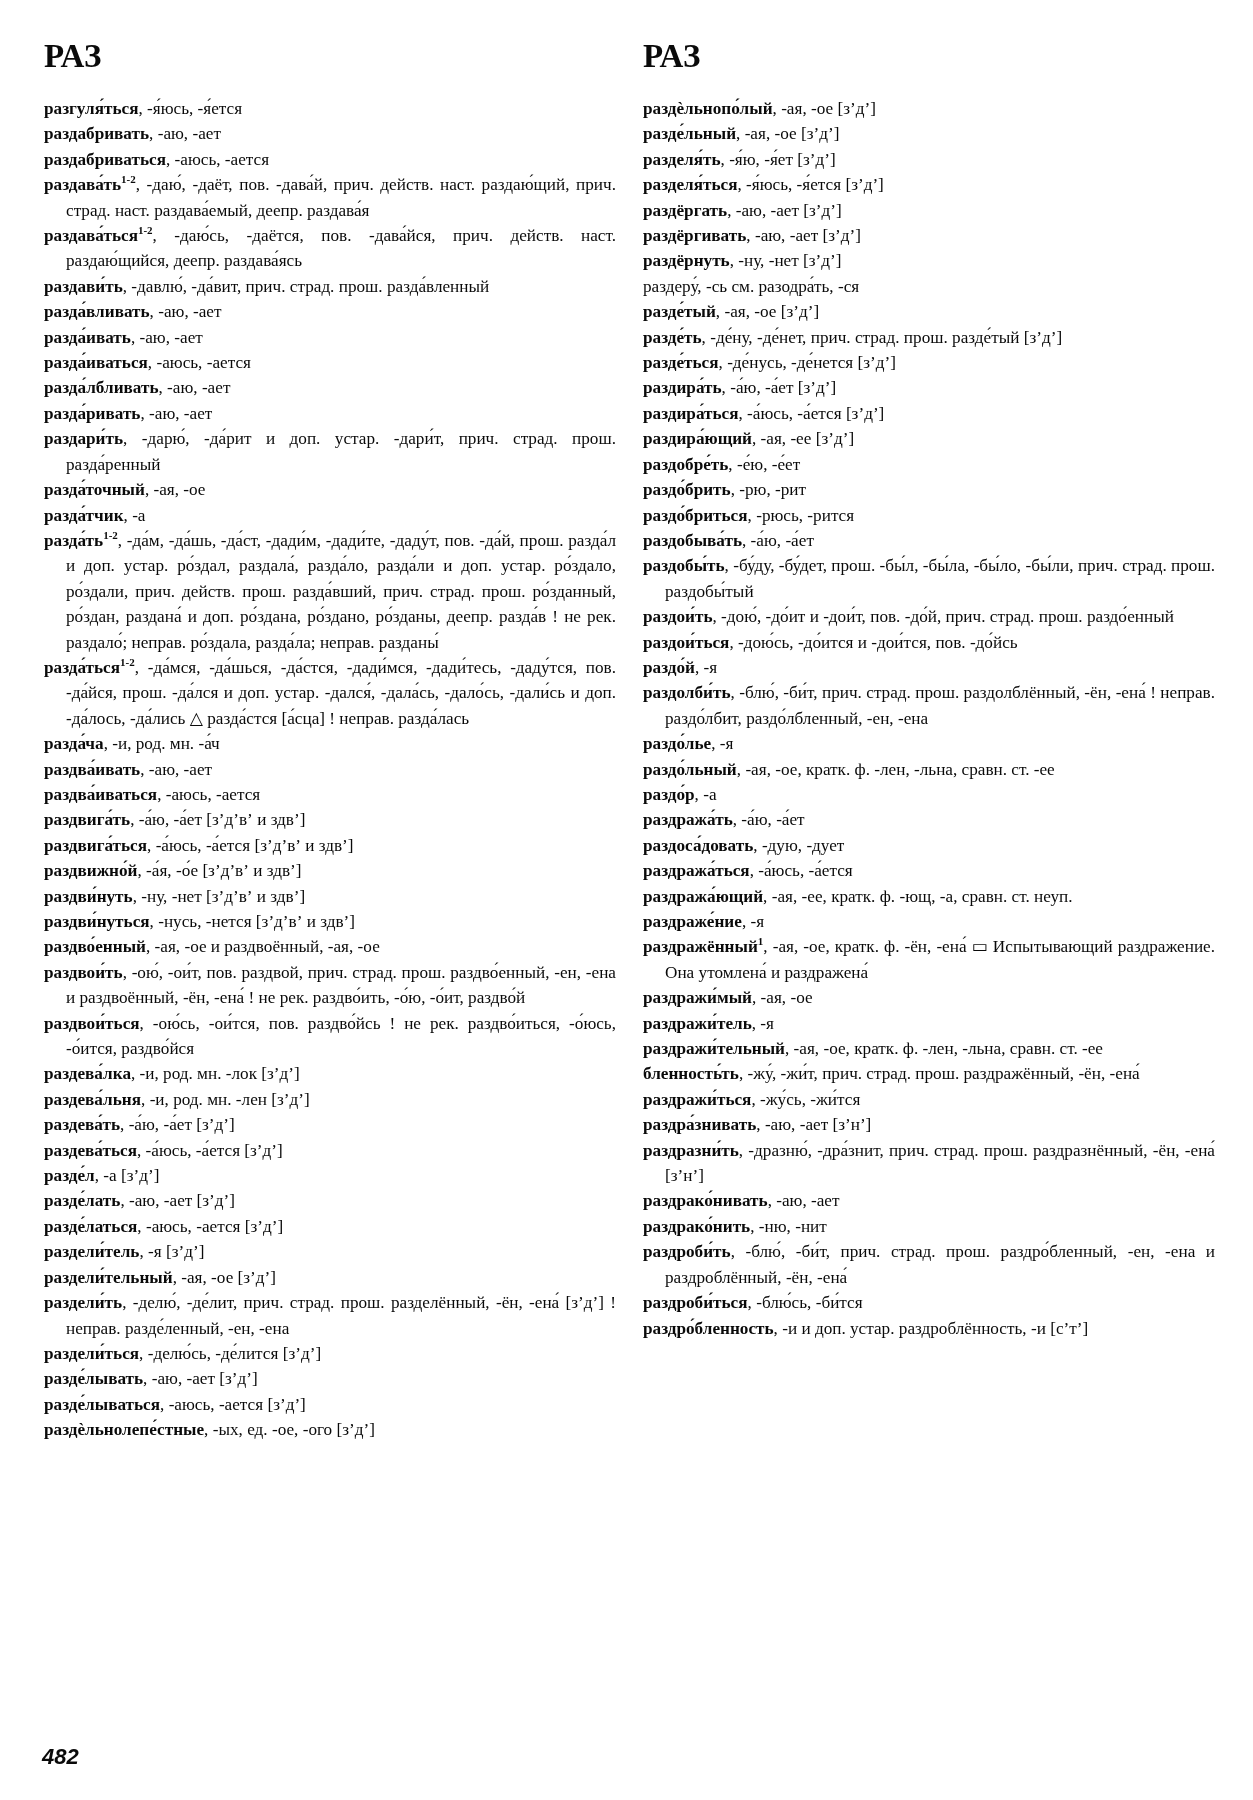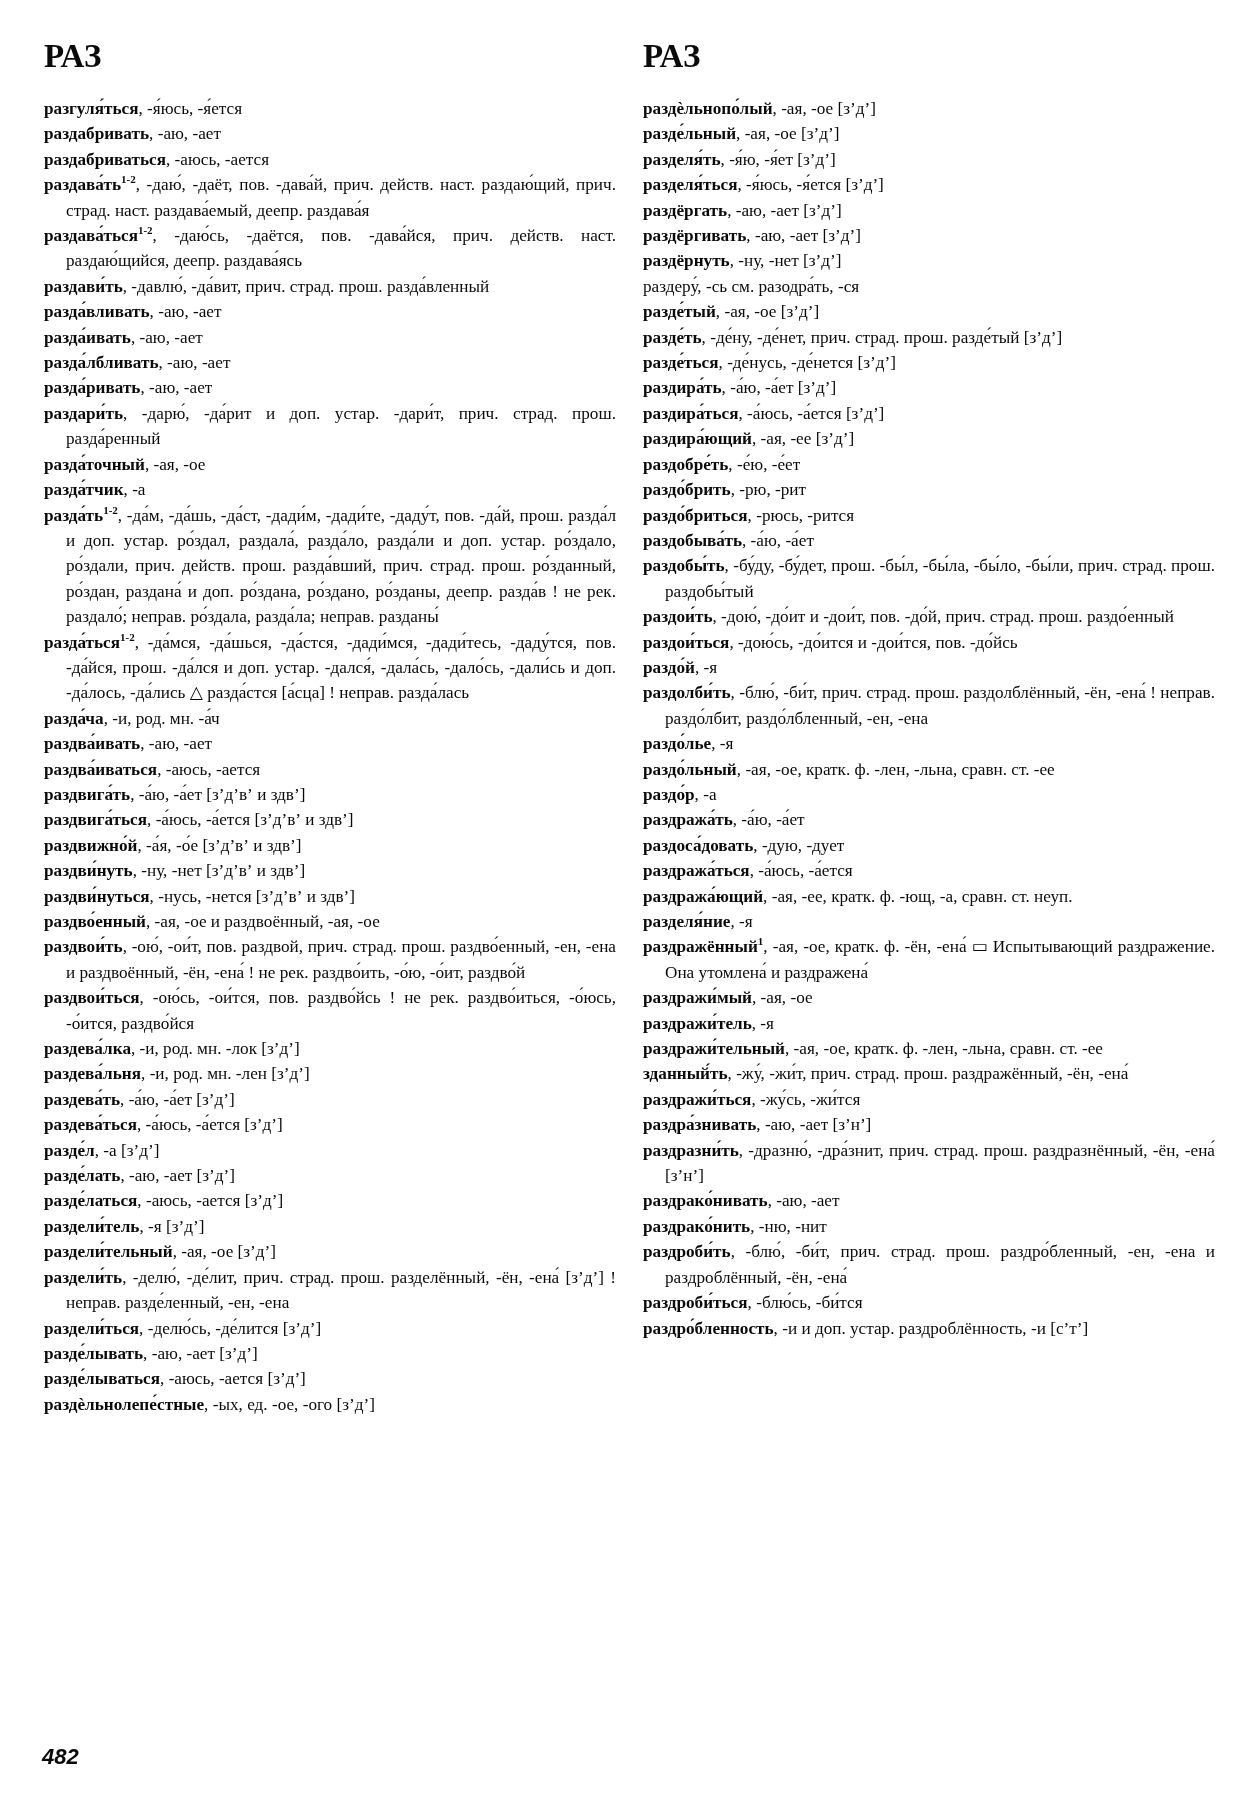--- a/index.html
+++ b/index.html
@@ -42,20 +42,21 @@
 
   <div class="column col-left">
       <p class="entry"><span class="hw">разгуля́ться</span><span class="body-text">, -я́юсь, -я́ется</span></p>
       <p class="entry"><span class="hw">раздабривать</span><span class="body-text">, -аю, -ает</span></p>
       <p class="entry"><span class="hw">раздабриваться</span><span class="body-text">, -аюсь, -ается</span></p>
       <p class="entry"><span class="hw">раздава́ть<sup>1-2</sup></span><span class="body-text">, -даю́, -даёт, пов. -дава́й, прич. действ. наст. раздаю́щий, прич. страд. наст. раздава́емый, деепр. раздава́я</span></p>
       <p class="entry"><span class="hw">раздава́ться<sup>1-2</sup></span><span class="body-text">, -даю́сь, -даётся, пов. -дава́йся, прич. действ. наст. раздаю́щийся, деепр. раздава́ясь</span></p>
       <p class="entry"><span class="hw">раздави́ть</span><span class="body-text">, -давлю́, -да́вит, прич. страд. прош. разда́вленный</span></p>
       <p class="entry"><span class="hw">разда́вливать</span><span class="body-text">, -аю, -ает</span></p>
       <p class="entry"><span class="hw">разда́ивать</span><span class="body-text">, -аю, -ает</span></p>
+      <p class="entry"><span class="hw">разда́иваться</span><span class="body-text">, -аюсь, -ается</span></p>
       <p class="entry"><span class="hw">разда́лбливать</span><span class="body-text">, -аю, -ает</span></p>
       <p class="entry"><span class="hw">разда́ривать</span><span class="body-text">, -аю, -ает</span></p>
       <p class="entry"><span class="hw">раздари́ть</span><span class="body-text">, -дарю́, -да́рит и доп. устар. -дари́т, прич. страд. прош. разда́ренный</span></p>
       <p class="entry"><span class="hw">разда́точный</span><span class="body-text">, -ая, -ое</span></p>
       <p class="entry"><span class="hw">разда́тчик</span><span class="body-text">, -а</span></p>
       <p class="entry"><span class="hw">разда́ть<sup>1-2</sup></span><span class="body-text">, -да́м, -да́шь, -да́ст, -дади́м, -дади́те, -даду́т, пов. -да́й, прош. разда́л и доп. устар. ро́здал, раздала́, разда́ло, разда́ли и доп. устар. ро́здало, ро́здали, прич. действ. прош. разда́вший, прич. страд. прош. ро́зданный, ро́здан, раздана́ и доп. ро́здана, ро́здано, ро́зданы, деепр. разда́в ! не рек. раздало́; неправ. ро́здала, разда́ла; неправ. разданы́</span></p>
       <p class="entry"><span class="hw">разда́ться<sup>1-2</sup></span><span class="body-text">, -да́мся, -да́шься, -да́стся, -дади́мся, -дади́тесь, -даду́тся, пов. -да́йся, прош. -да́лся и доп. устар. -дался́, -дала́сь, -дало́сь, -дали́сь и доп. -да́лось, -да́лись △ разда́стся [а́сца] ! неправ. разда́лась</span></p>
       <p class="entry"><span class="hw">разда́ча</span><span class="body-text">, -и, род. мн. -а́ч</span></p>
       <p class="entry"><span class="hw">раздва́ивать</span><span class="body-text">, -аю, -ает</span></p>
       <p class="entry"><span class="hw">раздва́иваться</span><span class="body-text">, -аюсь, -ается</span></p>
@@ -106,26 +107,26 @@
       <p class="entry"><span class="hw">раздои́ться</span><span class="body-text">, -дою́сь, -до́ится и -дои́тся, пов. -до́йсь</span></p>
       <p class="entry"><span class="hw">раздо́й</span><span class="body-text">, -я</span></p>
       <p class="entry"><span class="hw">раздолби́ть</span><span class="body-text">, -блю́, -би́т, прич. страд. прош. раздолблённый, -ён, -ена́ ! неправ. раздо́лбит, раздо́лбленный, -ен, -ена</span></p>
       <p class="entry"><span class="hw">раздо́лье</span><span class="body-text">, -я</span></p>
       <p class="entry"><span class="hw">раздо́льный</span><span class="body-text">, -ая, -ое, кратк. ф. -лен, -льна, сравн. ст. -ее</span></p>
       <p class="entry"><span class="hw">раздо́р</span><span class="body-text">, -а</span></p>
       <p class="entry"><span class="hw">раздража́ть</span><span class="body-text">, -а́ю, -а́ет</span></p>
       <p class="entry"><span class="hw">раздоса́довать</span><span class="body-text">, -дую, -дует</span></p>
       <p class="entry"><span class="hw">раздража́ться</span><span class="body-text">, -а́юсь, -а́ется</span></p>
       <p class="entry"><span class="hw">раздража́ющий</span><span class="body-text">, -ая, -ее, кратк. ф. -ющ, -а, сравн. ст. неуп.</span></p>
-      <p class="entry"><span class="hw">разделя́ние</span><span class="body-text">, -я</span></p>
+      <p class="entry"><span class="hw">раздраже́ние</span><span class="body-text">, -я</span></p>
       <p class="entry"><span class="hw">раздражённый<sup>1</sup></span><span class="body-text">, -ая, -ое, кратк. ф. -ён, -ена́ ▭ Испытывающий раздражение. Она утомлена́ и раздражена́</span></p>
       <p class="entry"><span class="hw">раздражи́мый</span><span class="body-text">, -ая, -ое</span></p>
       <p class="entry"><span class="hw">раздражи́тель</span><span class="body-text">, -я</span></p>
       <p class="entry"><span class="hw">раздражи́тельный</span><span class="body-text">, -ая, -ое, кратк. ф. -лен, -льна, сравн. ст. -ее</span></p>
-      <p class="entry"><span class="hw">зданный́ть</span><span class="body-text">, -жу́, -жи́т, прич. страд. прош. раздражённый, -ён, -ена́</span></p>
+      <p class="entry"><span class="hw">бленность́ть</span><span class="body-text">, -жу́, -жи́т, прич. страд. прош. раздражённый, -ён, -ена́</span></p>
       <p class="entry"><span class="hw">раздражи́ться</span><span class="body-text">, -жу́сь, -жи́тся</span></p>
       <p class="entry"><span class="hw">раздра́знивать</span><span class="body-text">, -аю, -ает [зʼнʼ]</span></p>
       <p class="entry"><span class="hw">раздразни́ть</span><span class="body-text">, -дразню́, -дра́знит, прич. страд. прош. раздразнённый, -ён, -ена́ [зʼнʼ]</span></p>
       <p class="entry"><span class="hw">раздрако́нивать</span><span class="body-text">, -аю, -ает</span></p>
       <p class="entry"><span class="hw">раздрако́нить</span><span class="body-text">, -ню, -нит</span></p>
       <p class="entry"><span class="hw">раздроби́ть</span><span class="body-text">, -блю́, -би́т, прич. страд. прош. раздро́бленный, -ен, -ена и раздроблённый, -ён, -ена́</span></p>
       <p class="entry"><span class="hw">раздроби́ться</span><span class="body-text">, -блю́сь, -би́тся</span></p>
       <p class="entry"><span class="hw">раздро́бленность</span><span class="body-text">, -и и доп. устар. раздроблённость, -и [сʼтʼ]</span></p>
     </div>
 

